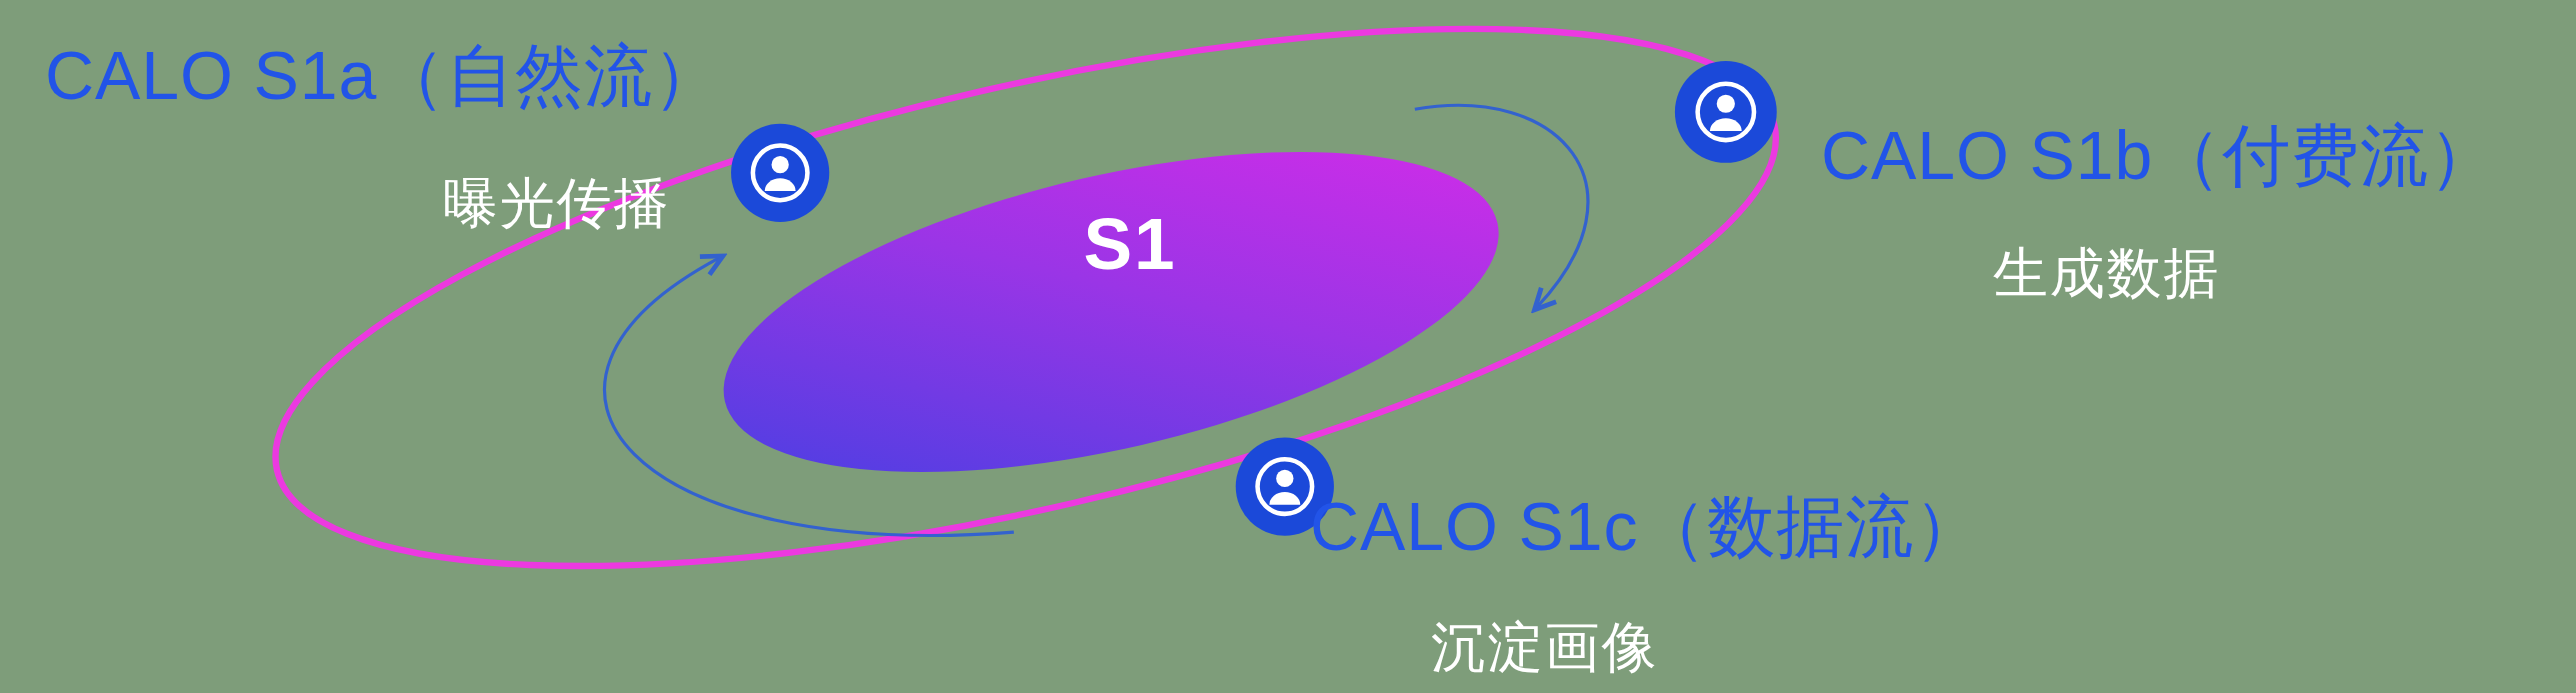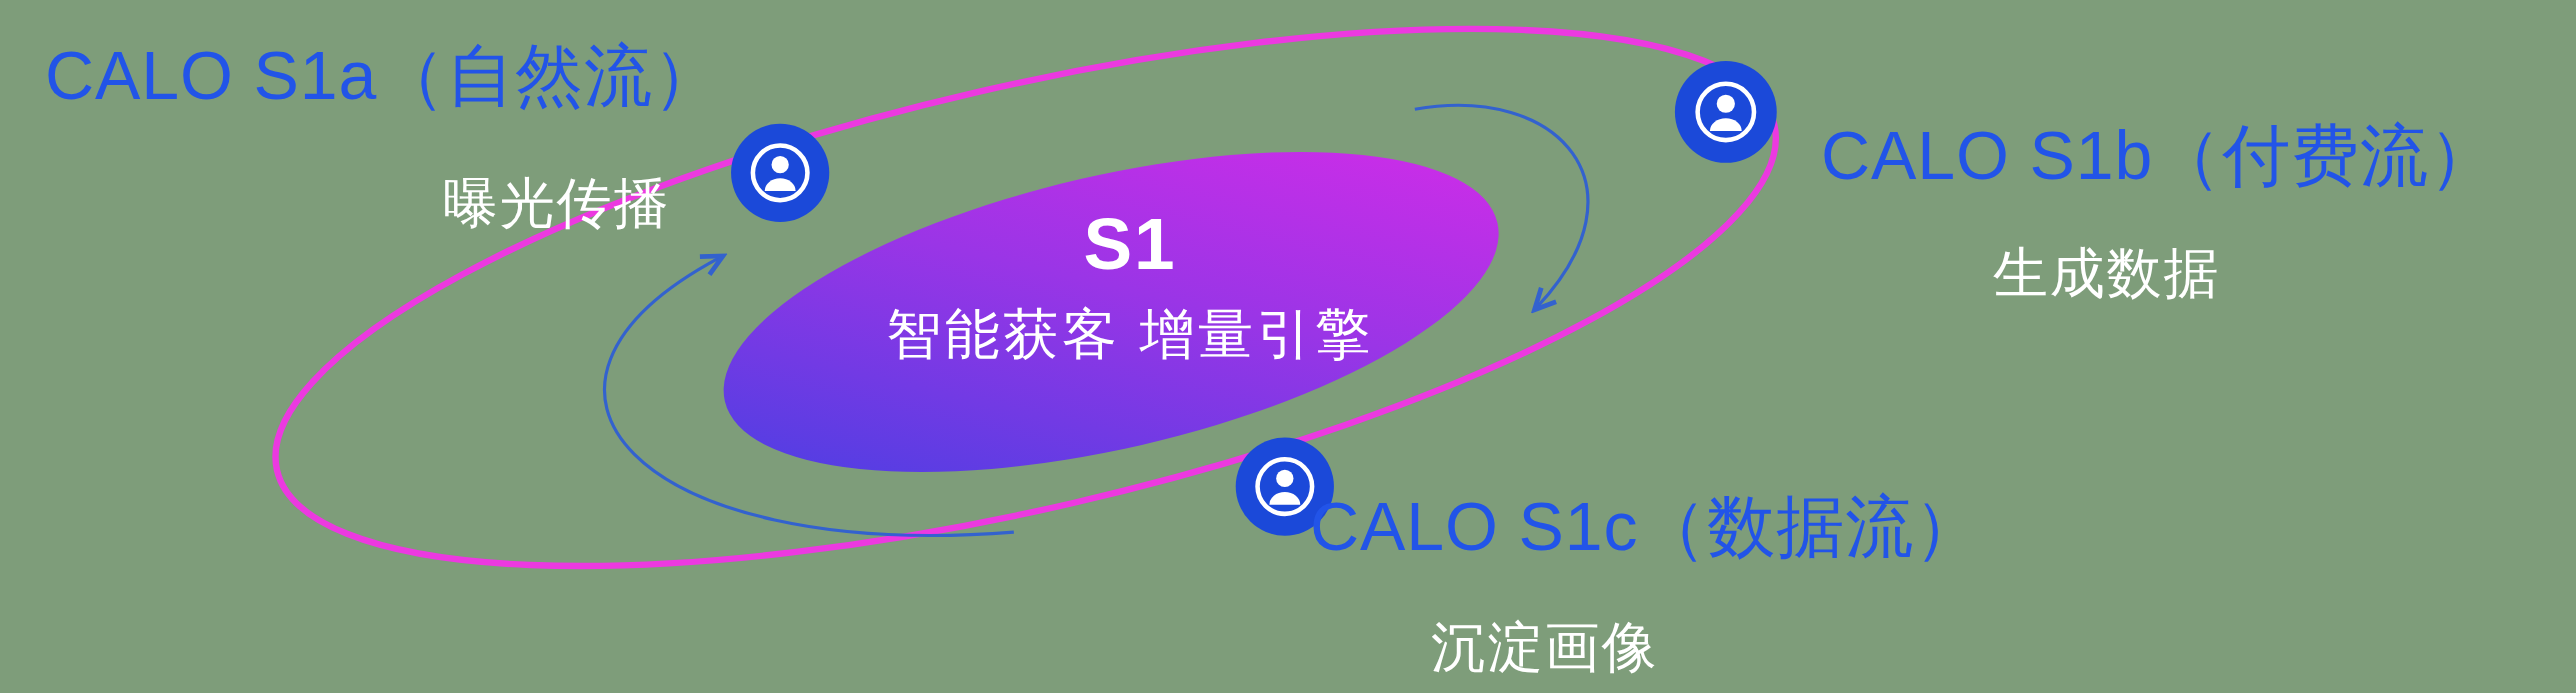--- a/index.html
+++ b/index.html
@@ -101,21 +101,20 @@
       <g>
         <circle r="30" fill="none" stroke="#ffffff" stroke-width="5"></circle>
         <circle cy="-9" r="9.5" fill="#ffffff"></circle>
         <path d="M -17 20 A 17 14 0 0 1 17 20 Z" fill="#ffffff"></path>
       </g>
     </g>
   </svg>
 
   <div class="core-text">
     <div class="core-title">S1</div>
-    <div class="core-sub">智能获客  增量引擎</div>
   </div>
 
   <div class="label label-title" style="left:45px; top:36px;">CALO S1a（自然流）</div>
   <div class="label label-sub" style="left:443px; top:172px;">曝光传播</div>
 
   <div class="label label-title" style="left:1821px; top:116px;">CALO S1b（付费流）</div>
   <div class="label label-sub" style="left:1953px; top:242px;margin-left:40px;">生成数据</div>
 
   <div class="label label-title" style="left:1310px; top:487px;">CALO S1c（数据流）</div>
   <div class="label label-sub" style="left:1431px; top:568px;margin-top:48px;">沉淀画像</div>

